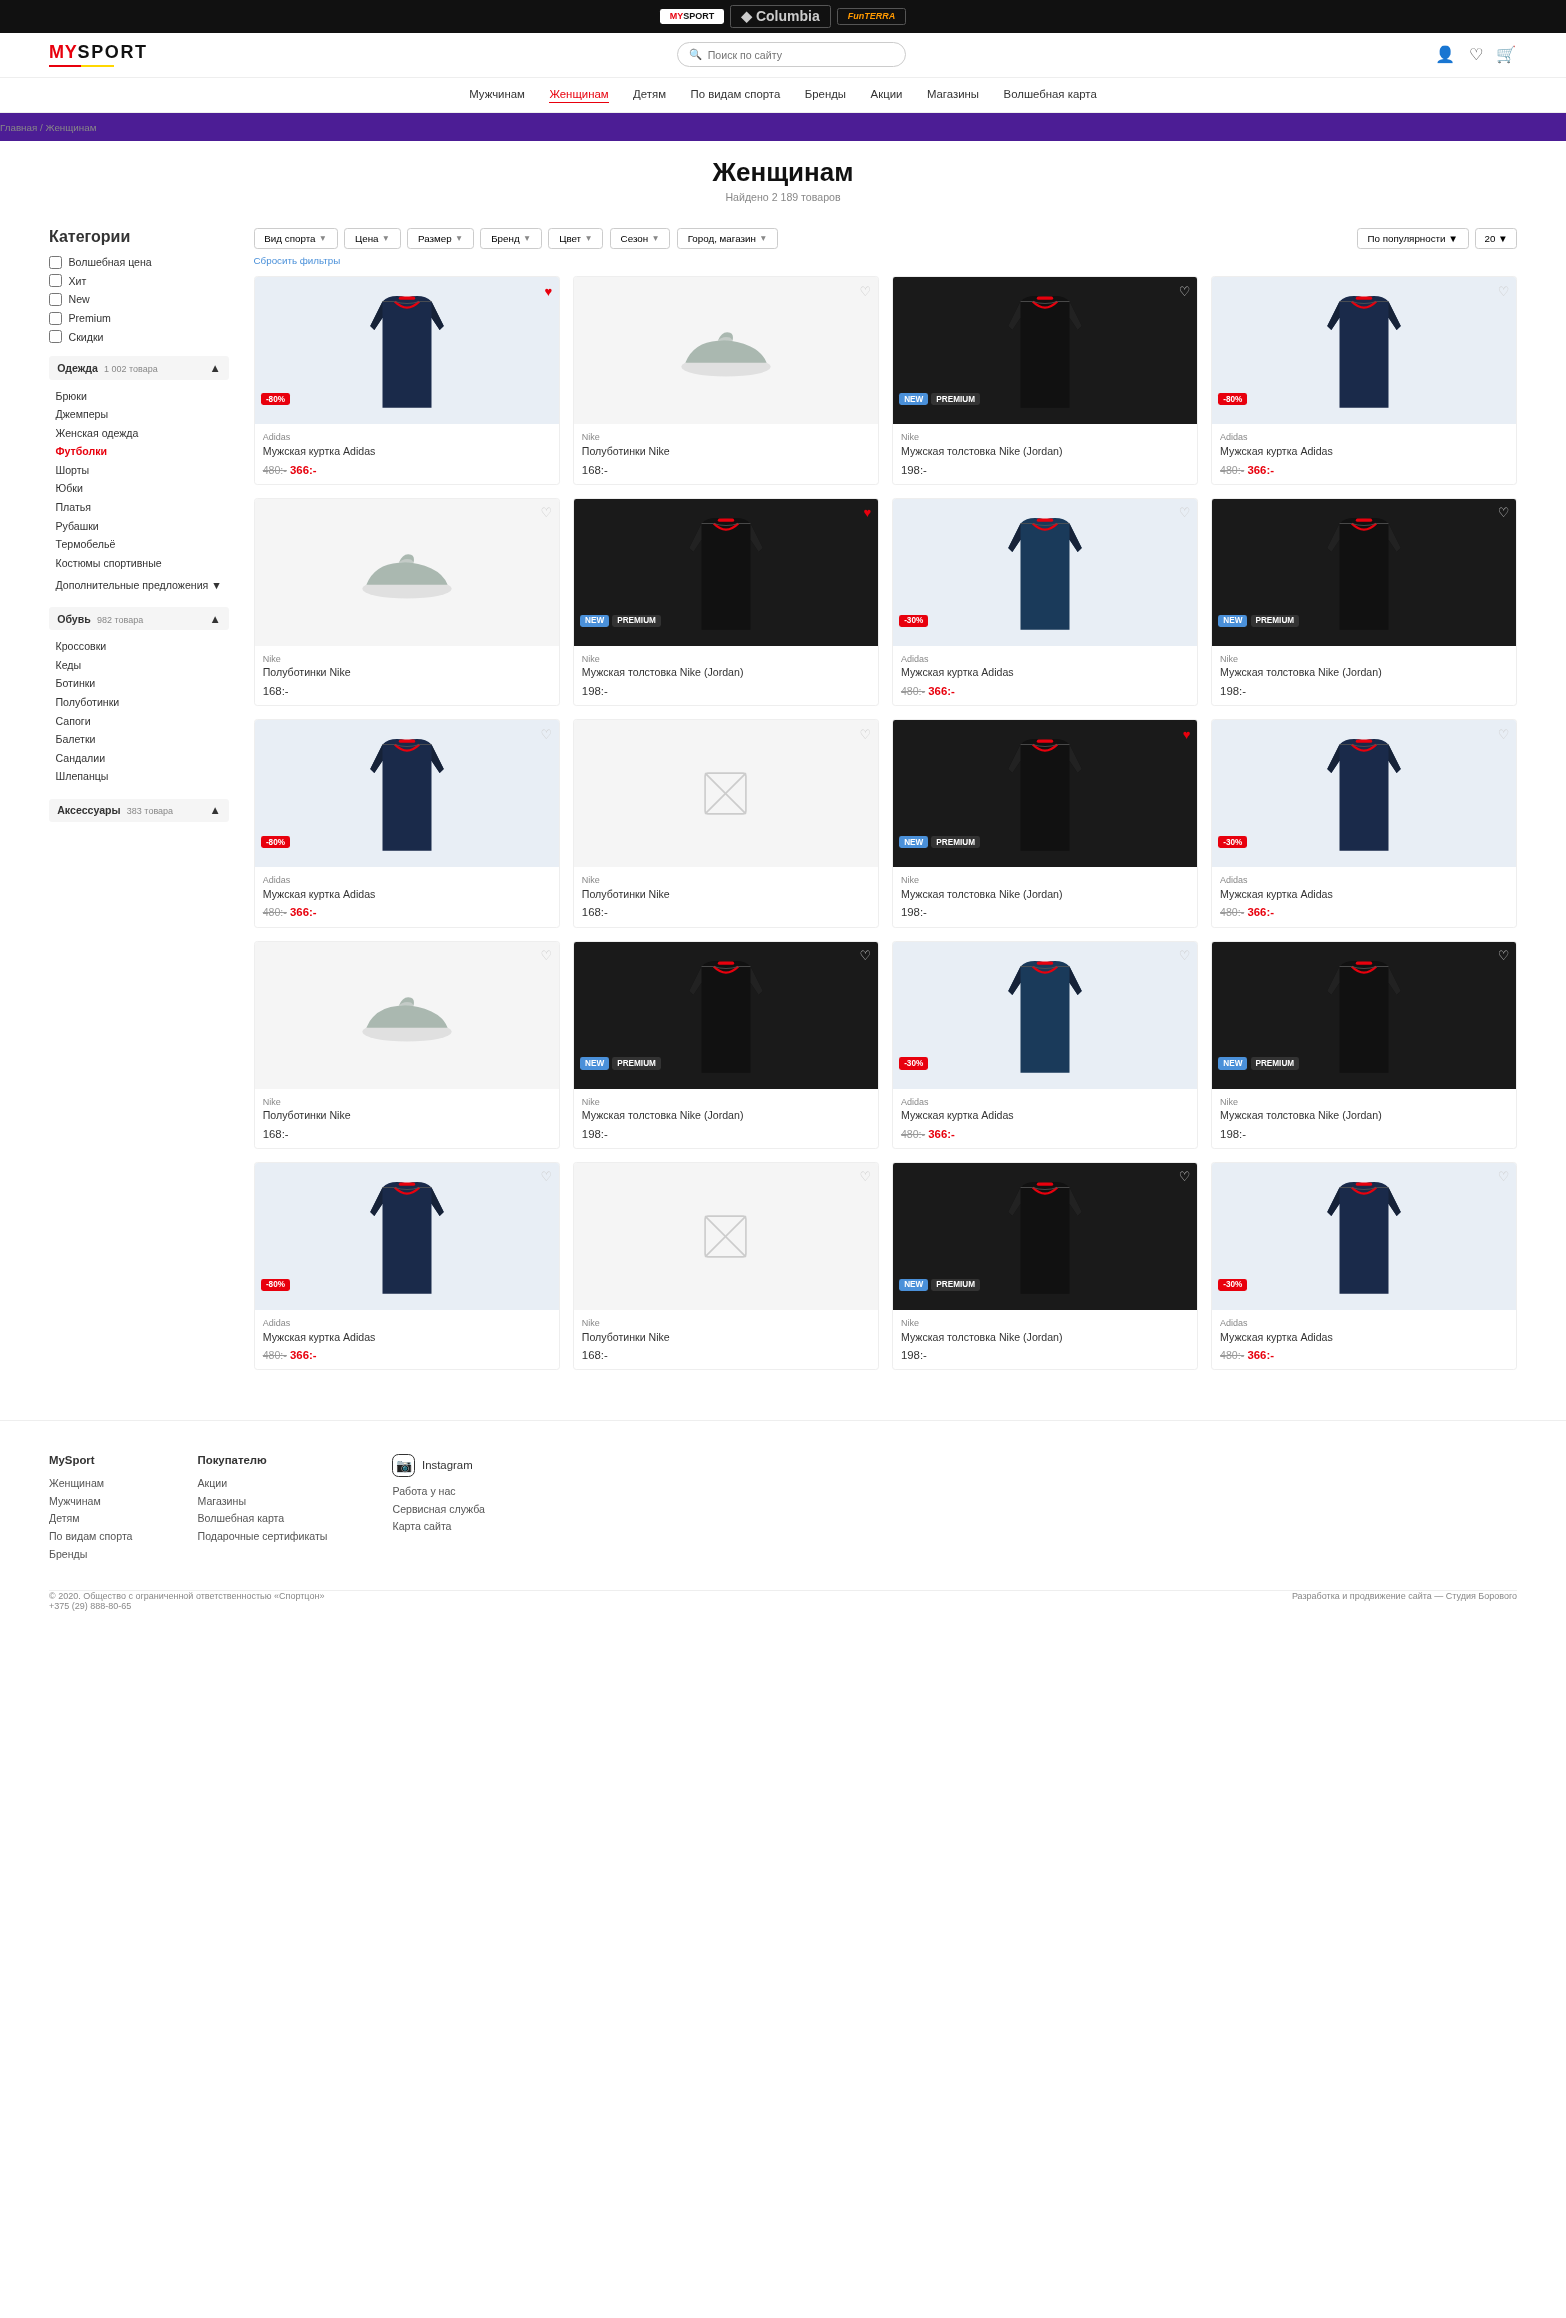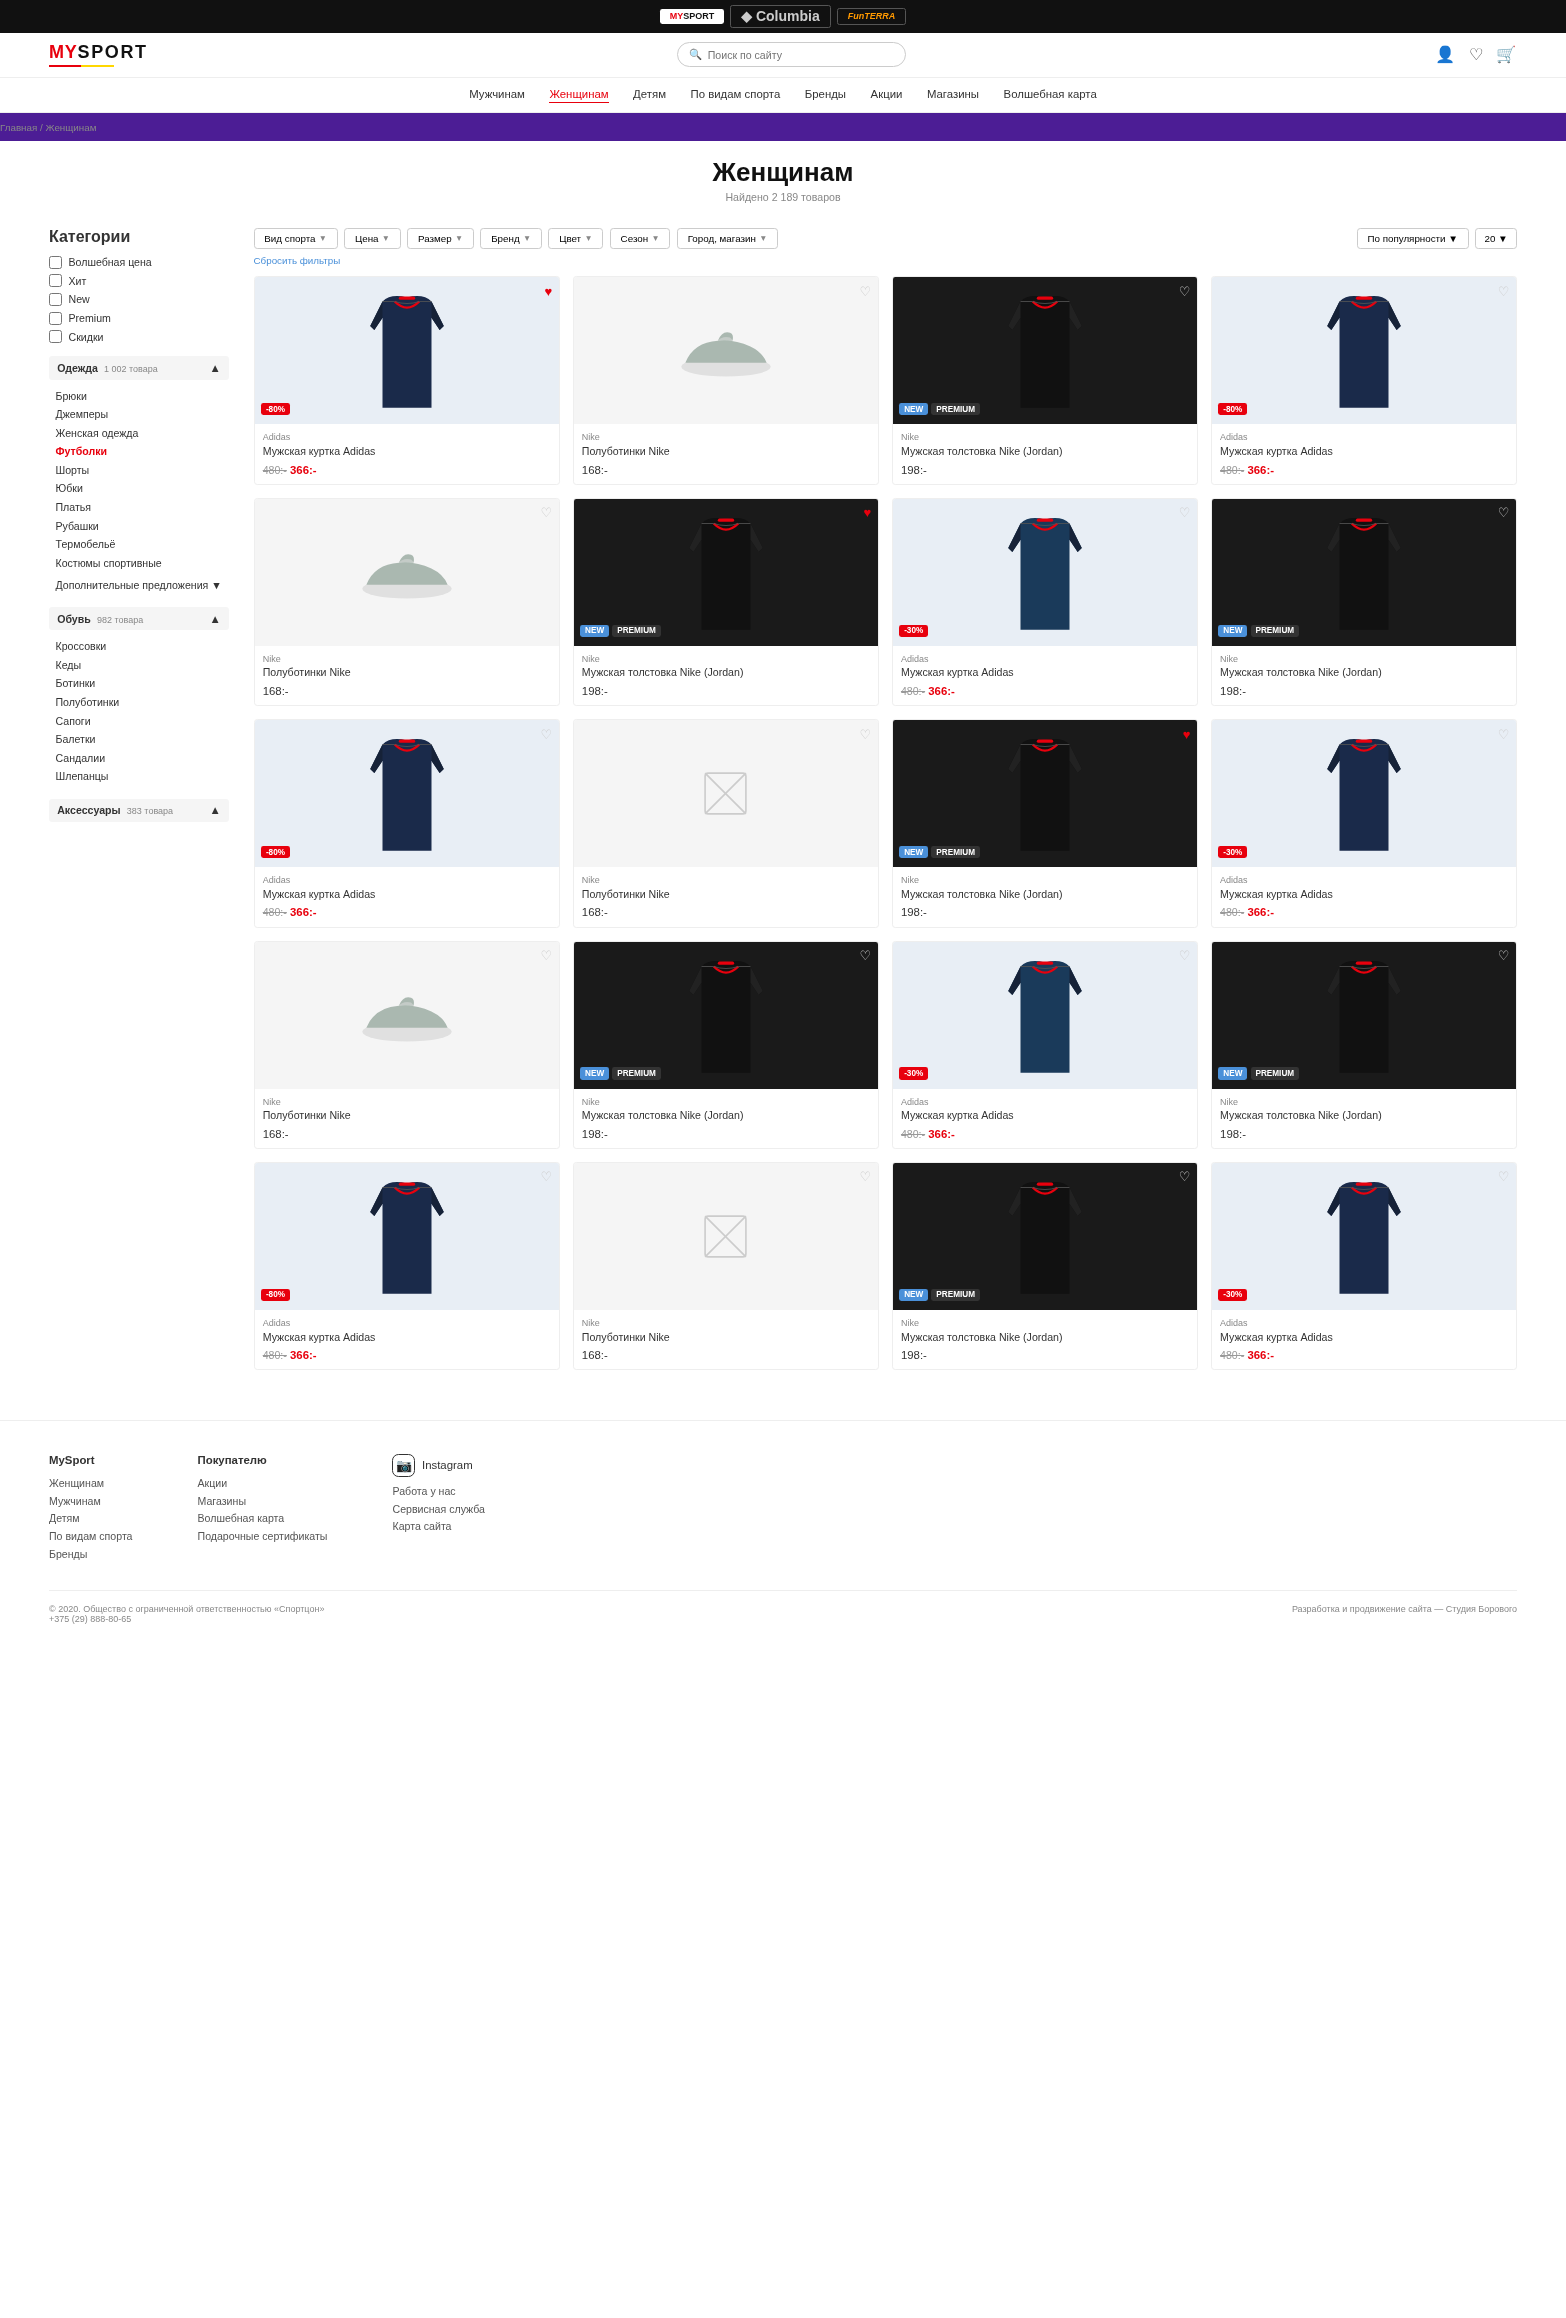--- a/index.html
+++ b/index.html
@@ -64,40 +64,40 @@
     .per-page-btn { border: 0.8px solid #ccc; background: #fff; padding: 4.1px 8.2px; border-radius: 3.3px; font-size: 9.8px; cursor: pointer; }
     .reset-filters { color: #4a90d9; font-size: 9.8px; cursor: pointer; margin-bottom: 9.8px; }
 
     
     .product-grid { display: grid; grid-template-columns: repeat(4, 1fr); gap: 13px; }
     .product-card { border: 0.8px solid #eee; border-radius: 3.3px; padding: 0; overflow: hidden; position: relative; cursor: pointer; }
     .product-img { width: 100%; height: 147px; background: #f0f0f0; display: flex; align-items: center; justify-content: center; position: relative; overflow: hidden; }
     .no-image { color: #bbb; font-size: 33px; display: flex; align-items: center; justify-content: center; width: 100%; height: 100%; }
     .wishlist-btn { position: absolute; top: 6.5px; right: 6.5px; background: transparent; border: none; cursor: pointer; font-size: 13px; color: #ccc; z-index: 2; }
     .wishlist-btn.active { color: #e8000d; }
-    .badge-container { position: absolute; bottom: 9px; left: 6.5px; display: flex; gap: 3.3px; z-index: 2; }
+    .badge-container { position: absolute; bottom: 19px; left: 6.5px; display: flex; gap: 3.3px; z-index: 2; }
     .badge { padding: 1.6px 4.9px; border-radius: 2.4px; font-size: 8.2px; font-weight: bold; color: #fff; }
     .badge-sale { background: #e8000d; }
     .badge-new { background: #4a90d9; }
     .badge-premium { background: #333; }
     .product-info { padding: 8.2px; }
     .product-brand { font-size: 9px; color: #888; margin-bottom: 2.4px; }
     .product-name { font-size: 10.6px; color: #333; margin-bottom: 4.9px; line-height: 1.3; }
     .product-price { font-size: 11.4px; color: #333; }
     .price-old { text-decoration: line-through; color: #999; font-size: 10.6px; }
     .price-new { color: #e8000d; font-weight: bold; font-size: 11.4px; }
 
     
     .footer { background: #fff; border-top: 0.8px solid #eee; padding: 33px 49px 16.3px; margin-top: 33px; }
     .footer-main { display: flex; gap: 65px; margin-bottom: 24.5px; }
     .footer-col h4 { font-size: 11.4px; font-weight: bold; margin-bottom: 11.4px; }
     .footer-col a { display: block; font-size: 10.6px; color: #555; text-decoration: none; margin-bottom: 5.7px; }
     .footer-social { display: flex; align-items: center; gap: 6.5px; margin-bottom: 8.2px; }
     .instagram-icon { width: 23px; height: 23px; border: 0.8px solid #333; border-radius: 6.5px; display: flex; align-items: center; justify-content: center; font-size: 13px; }
-    .footer-bottom { border-top: 0.8px solid #eee; padding-top: 13px; display: flex; justify-content: space-between; font-size: 9px; color: #888; }
+    .footer-bottom { border-top: 0.8px solid #eee; padding-top: 0; display: flex; justify-content: space-between; font-size: 9px; color: #888; }
   </style>
 </head>
 <body>
 
 <div class="top-bar">
   <div class="top-bar-brand active" style="background:#fff; color:#111; font-size:9px; font-weight:bold; padding:2.4px 9.8px; border-radius:2.4px; cursor:pointer; border:none;">
     <span style="color:#e8000d;">MY</span><span>SPORT</span>
   </div>
   <div class="top-bar-brand" style="background:transparent; border:0.8px solid #555; padding:2.4px 9.8px; border-radius:2.4px; color:#ccc; font-size:14px; cursor:pointer;">
     ◆ Columbia

